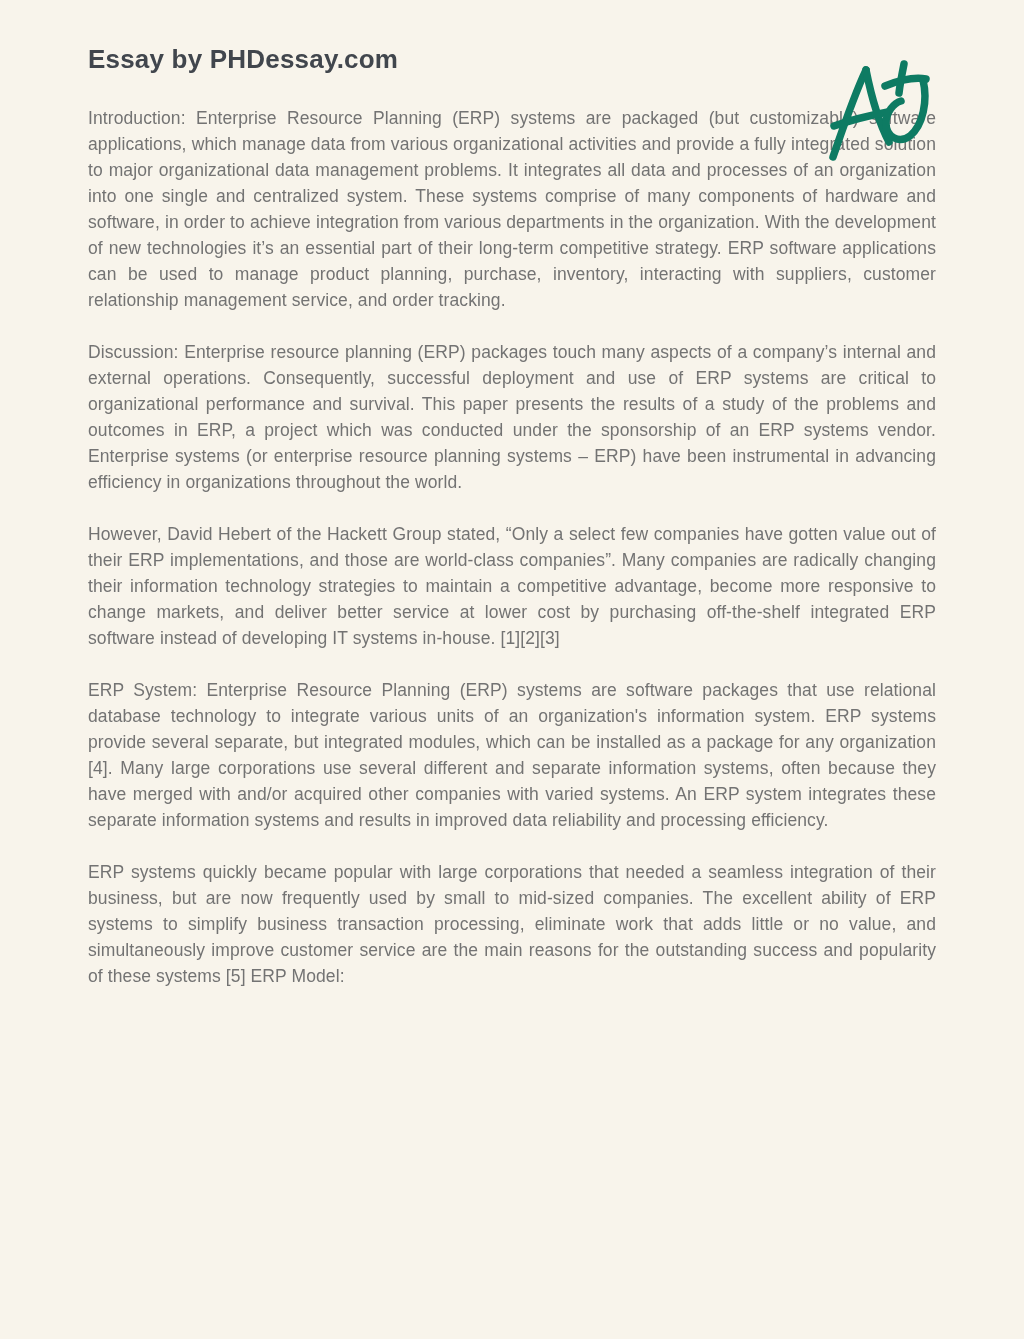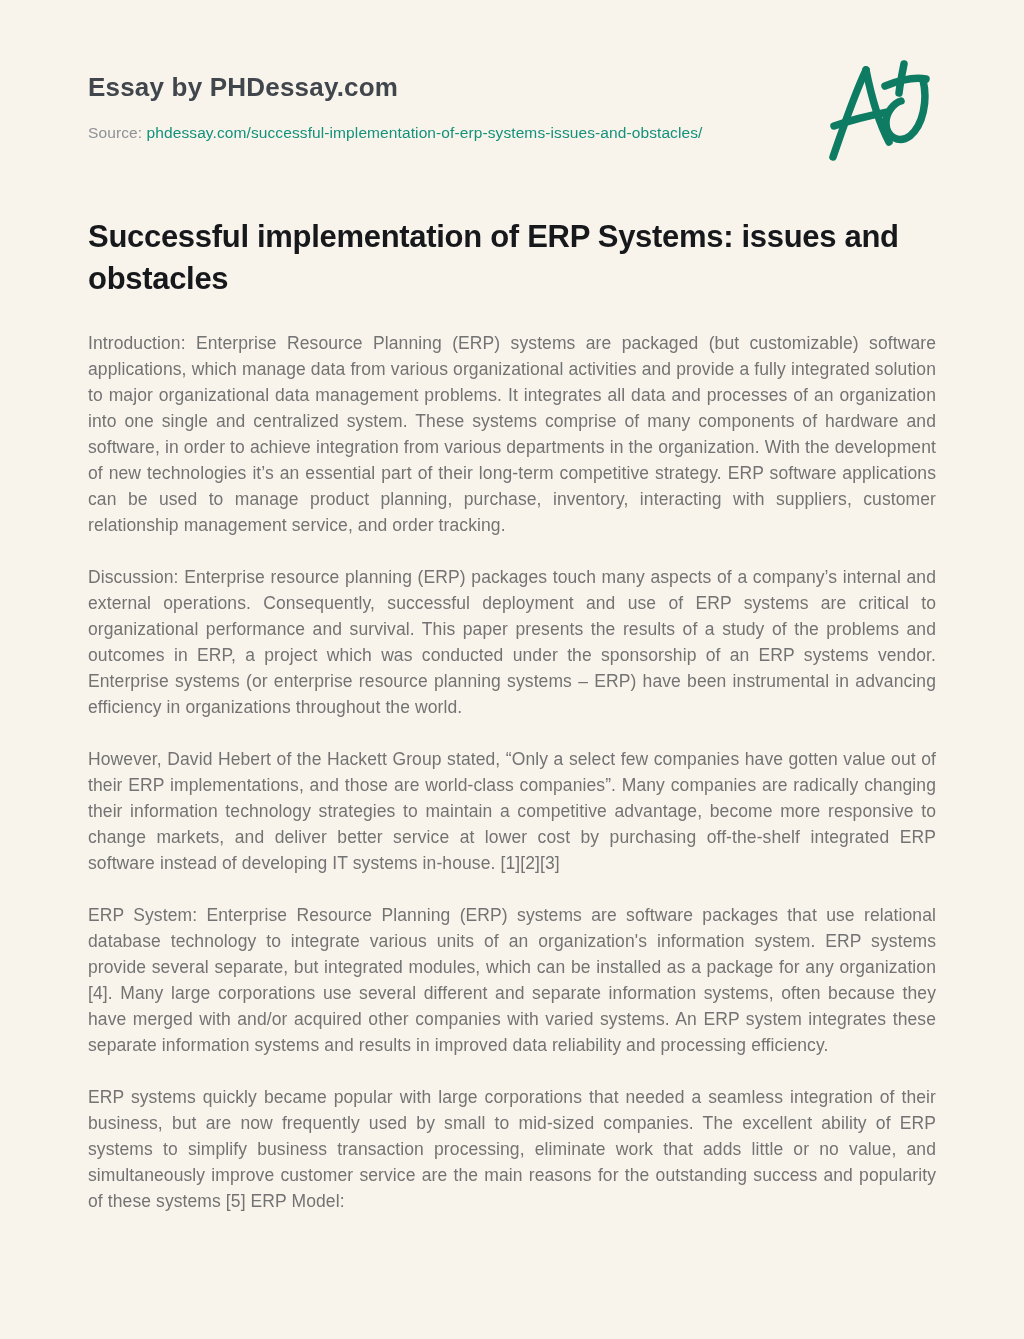--- a/index.html
+++ b/index.html
@@ -9,21 +9,21 @@
     color: #24272C;
     -webkit-font-smoothing: antialiased;
   }
   .page {
     position: relative;
     width: 1024px;
     height: 1339px;
     margin: 0 auto;
     background: #F8F4EB;
     box-sizing: border-box;
-    padding: 72px 88px 0 88px;
+    padding: 44px 88px 0 88px;
     overflow: hidden;
   }
   .byline {
     font-size: 26px;
     font-weight: 700;
     color: #41464D;
     letter-spacing: 0.2px;
     line-height: 1.2;
   }
   .source-line {
@@ -65,38 +65,32 @@
   }
   .body-copy p:first-child { margin-top: 30px; }
 </style>
 </head>
 <body>
 
 <div class="page">
 
   <div class="byline">Essay by PHDessay.com</div>
 
-  <div class="source-line">
-    <span>Source:</span>
-    <span> </span>
-    <span class="source-link">phdessay.com/successful-implementation-of-erp-systems-issues-and-obstacles/</span>
-  </div>
 
   <div class="logo">
     <svg viewBox="0 0 120 120" fill="none" stroke="#0E7B63" stroke-width="7.5" stroke-linecap="round">
       <path d="M 11 104 C 20 78, 32 42, 44 17"></path>
       <path d="M 44 17 C 49 42, 56 68, 67 89"></path>
       <path d="M 12 73 C 32 66, 50 62, 66 59"></path>
       <path d="M 82 11 C 80 21, 78 31, 77 40"></path>
       <path d="M 63 33 C 78 27, 93 24, 104 26"></path>
       <path d="M 101 27 C 106 48, 101 72, 88 83 C 77 91, 64 84, 64 70 C 64 59, 72 50, 79 48"></path>
     </svg>
   </div>
 
-  <h1 class="title">Successful implementation of ERP Systems: issues and obstacles</h1>
 
   <div class="body-copy">
     <p>Introduction: Enterprise Resource Planning (ERP) systems are packaged (but customizable) software applications, which manage data from various organizational activities and provide a fully integrated solution to major organizational data management problems. It integrates all data and processes of an organization into one single and centralized system. These systems comprise of many components of hardware and software, in order to achieve integration from various departments in the organization. With the development of new technologies it’s an essential part of their long-term competitive strategy. ERP software applications can be used to manage product planning, purchase, inventory, interacting with suppliers, customer relationship management service, and order tracking.</p>
     <p>Discussion: Enterprise resource planning (ERP) packages touch many aspects of a company’s internal and external operations. Consequently, successful deployment and use of ERP systems are critical to organizational performance and survival. This paper presents the results of a study of the problems and outcomes in ERP, a project which was conducted under the sponsorship of an ERP systems vendor. Enterprise systems (or enterprise resource planning systems – ERP) have been instrumental in advancing efficiency in organizations throughout the world.</p>
     <p>However, David Hebert of the Hackett Group stated, “Only a select few companies have gotten value out of their ERP implementations, and those are world-class companies”. Many companies are radically changing their information technology strategies to maintain a competitive advantage, become more responsive to change markets, and deliver better service at lower cost by purchasing off-the-shelf integrated ERP software instead of developing IT systems in-house. [1][2][3]</p>
     <p>ERP System: Enterprise Resource Planning (ERP) systems are software packages that use relational database technology to integrate various units of an organization's information system. ERP systems provide several separate, but integrated modules, which can be installed as a package for any organization [4]. Many large corporations use several different and separate information systems, often because they have merged with and/or acquired other companies with varied systems. An ERP system integrates these separate information systems and results in improved data reliability and processing efficiency.</p>
     <p>ERP systems quickly became popular with large corporations that needed a seamless integration of their business, but are now frequently used by small to mid-sized companies. The excellent ability of ERP systems to simplify business transaction processing, eliminate work that adds little or no value, and simultaneously improve customer service are the main reasons for the outstanding success and popularity of these systems [5] ERP Model:</p>
   </div>
 
 </div>

